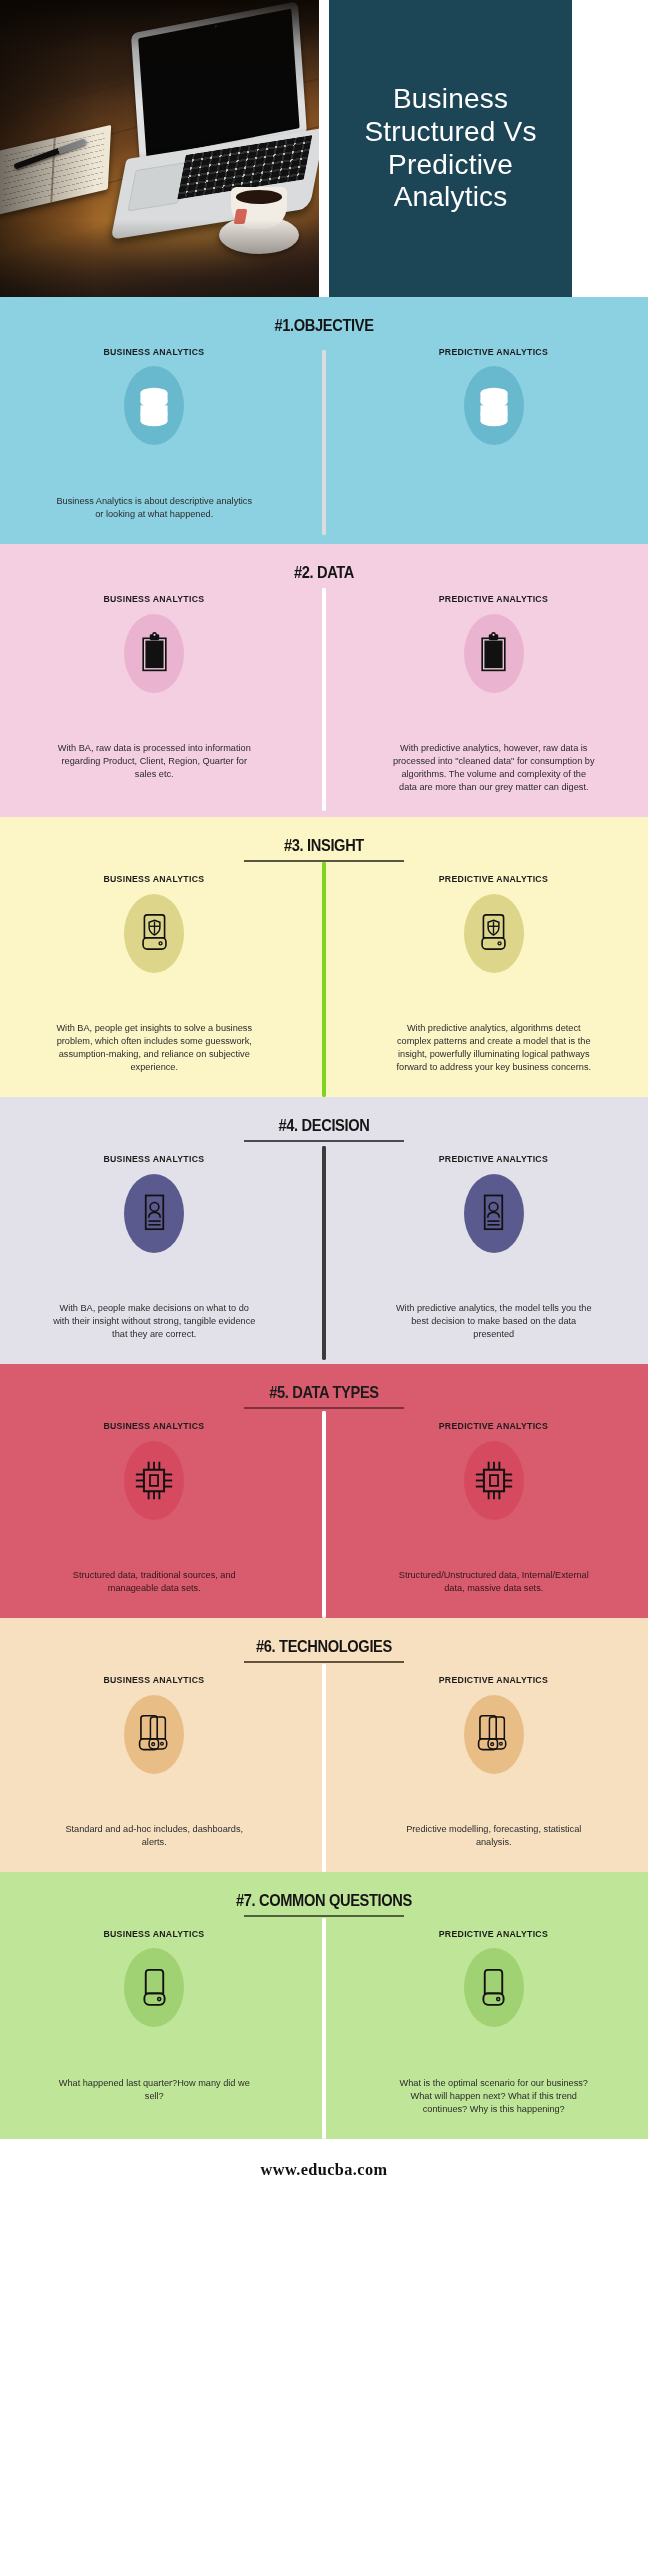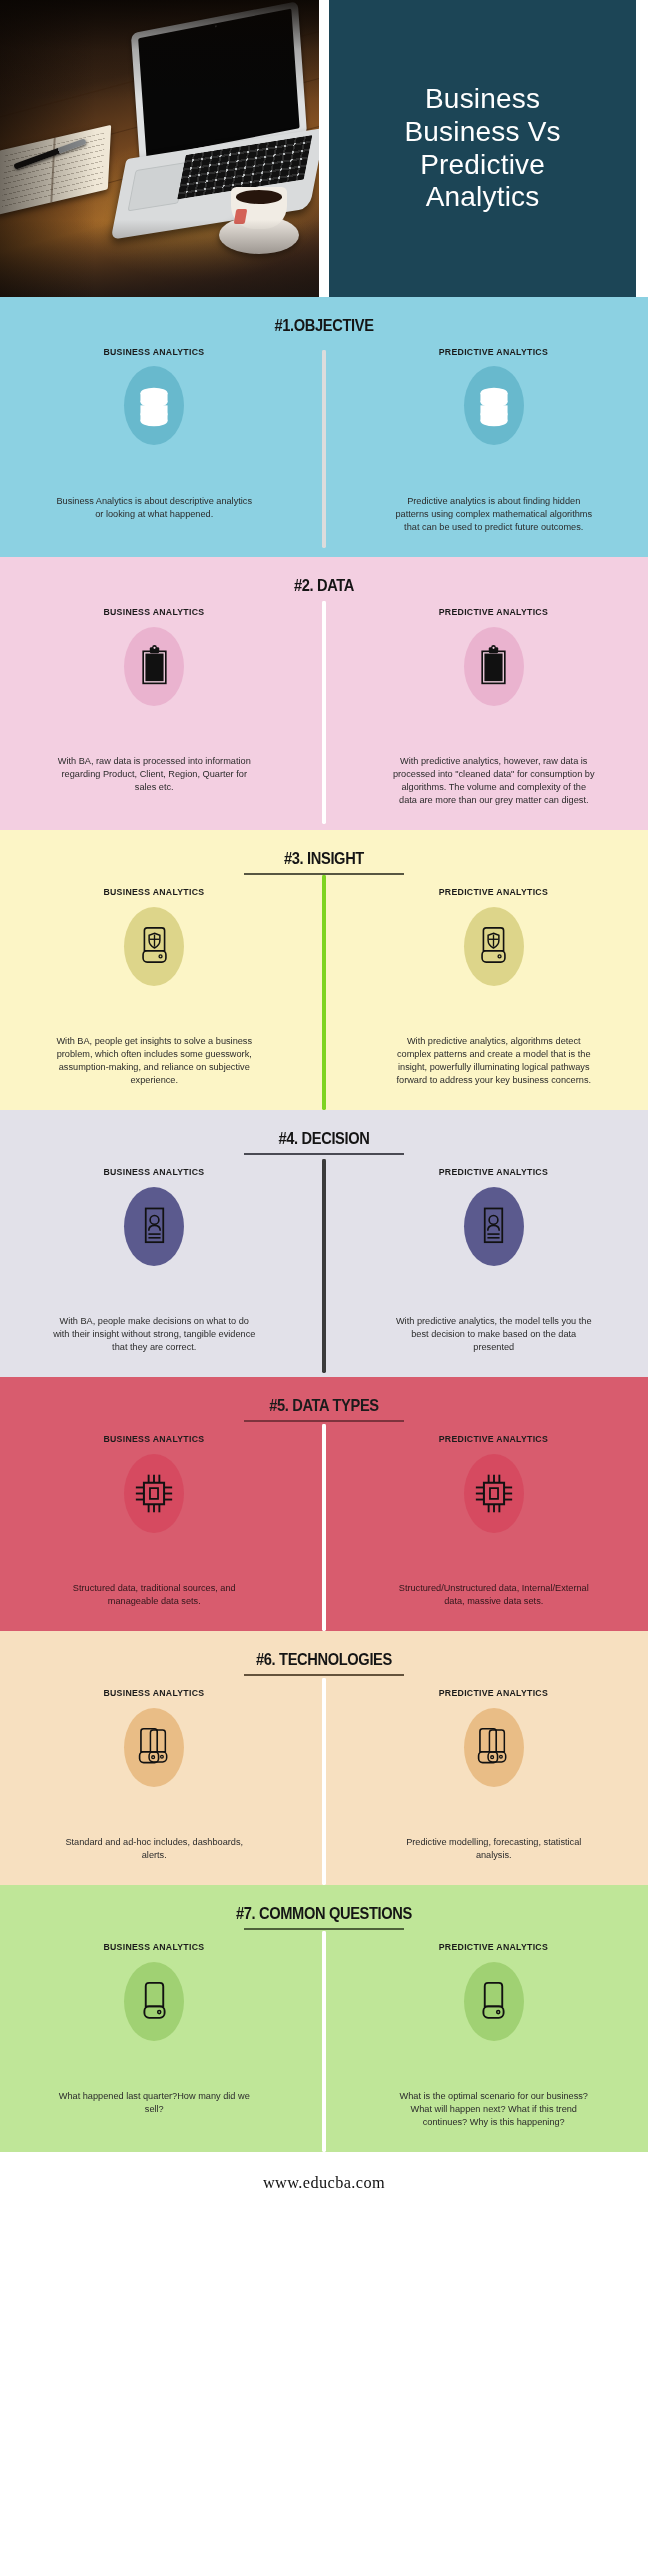--- a/index.html
+++ b/index.html
@@ -7,21 +7,21 @@
     width:648px;
     font-family:"DejaVu Sans", sans-serif;
     background:#ffffff;
     -webkit-font-smoothing:antialiased;
   }
   .page{width:648px;position:relative;background:#fff;}
 
   
   .header{
     position:relative;
-    width:636px;
+    width:572px;
     height:297px;
     display:flex;
     background:#5eead4;
     overflow:hidden;
   }
   .hero-photo{
     position:relative;
     width:319px;
     height:297px;
     overflow:hidden;
@@ -167,21 +167,21 @@
   
   .icon-wrap svg{display:block;}
 
   
   .footer{
     width:648px;height:61px;background:#ffffff;
     display:flex;align-items:center;justify-content:center;
   }
   .footer-text{
     font-family:"Liberation Serif", serif;
-    font-weight:normal;
+    font-weight:bold;
     font-size:16.3px;
     letter-spacing:0.4px;
     color:#111111;
   }
 </style>
 </head>
 <body>
 
 <div class="page">
 
@@ -216,21 +216,21 @@
       </div>
 
       <div class="vignette"></div>
     </div>
 
     <div class="title-gap"></div>
 
     <div class="title-panel">
       <div class="title-text">
         <div>Business</div>
-        <div>Business Vs</div>
+        <div>Structured Vs</div>
         <div>Predictive</div>
         <div>Analytics</div>
       </div>
     </div>
   </div>
 
   <div class="section s1">
     <div class="sec-title">#1.OBJECTIVE</div>
 
     <div class="cols">
@@ -256,21 +256,20 @@
           <svg width="38" height="42" viewBox="0 0 56 62" aria-hidden="true">
             <ellipse cx="28" cy="12" rx="20" ry="8" fill="#fff"></ellipse>
             <rect x="8" y="12" width="40" height="13" fill="#fff"></rect>
             <ellipse cx="28" cy="25" rx="20" ry="8" fill="#fff"></ellipse>
             <rect x="8" y="30" width="40" height="13" fill="#fff"></rect>
             <ellipse cx="28" cy="43" rx="20" ry="8" fill="#fff"></ellipse>
             <rect x="8" y="43" width="40" height="10" fill="#fff"></rect>
             <ellipse cx="28" cy="53" rx="20" ry="8" fill="#fff"></ellipse>
           </svg>
         </div>
-        <div class="body-txt">Predictive analytics is about finding hidden patterns using complex mathematical algorithms that can be used to predict future outcomes.</div>
       </div>
     </div>
   </div>
 
   <div class="section s2">
     <div class="sec-title">#2. DATA</div>
 
     <div class="cols">
       <div class="divider" style="top:5.4px;bottom:6.8px;"></div>
       <div class="col">

